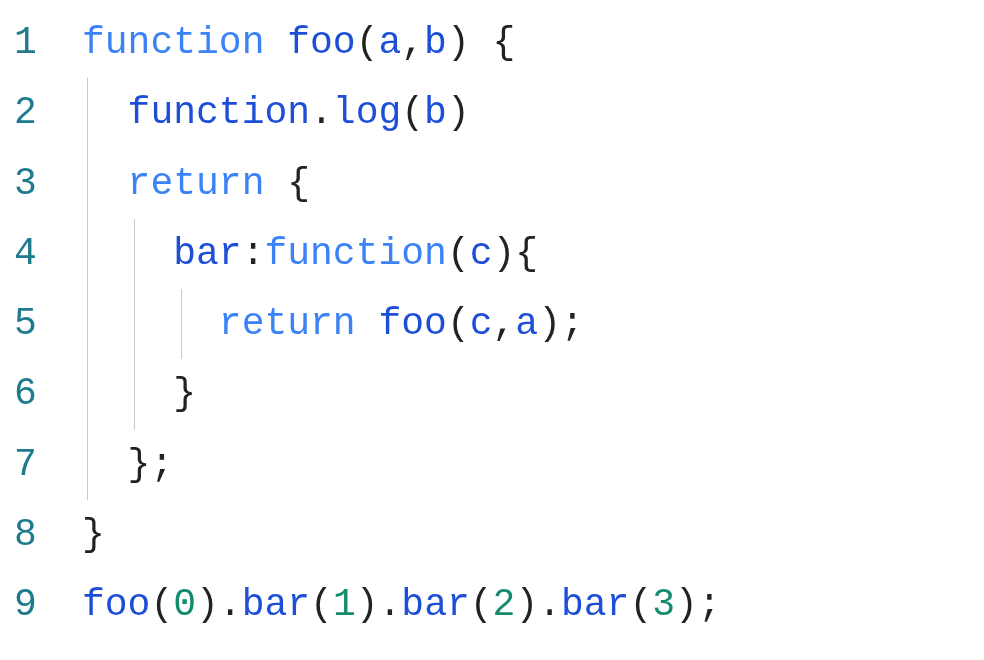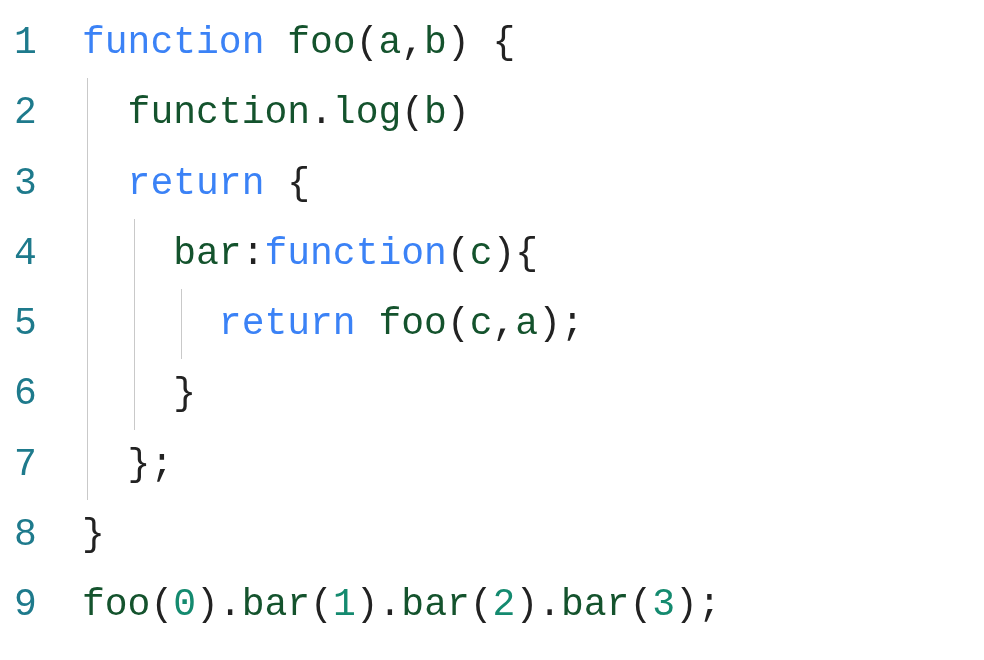--- a/index.html
+++ b/index.html
@@ -16,21 +16,21 @@
       padding: 8px 0;
     }
     .code-editor {
       display: flex;
     }
     .code-line {
       white-space: pre;
       position: relative;
     }
     .tok-keyword { color: #3b82f6; text-align: center; }
-    .tok-identifier { color: #14532d; }
+    .tok-identifier { color: #1d4ed8; }
     .tok-punct { color: #222222; }
     .tok-number { color: #148a6f; }
     .tok-default { color: #222222; }
     .indent-guide {
       position: absolute;
       width: 1px;
       background: #c9c9c9;
       top: 0;
       bottom: 0;
     }

